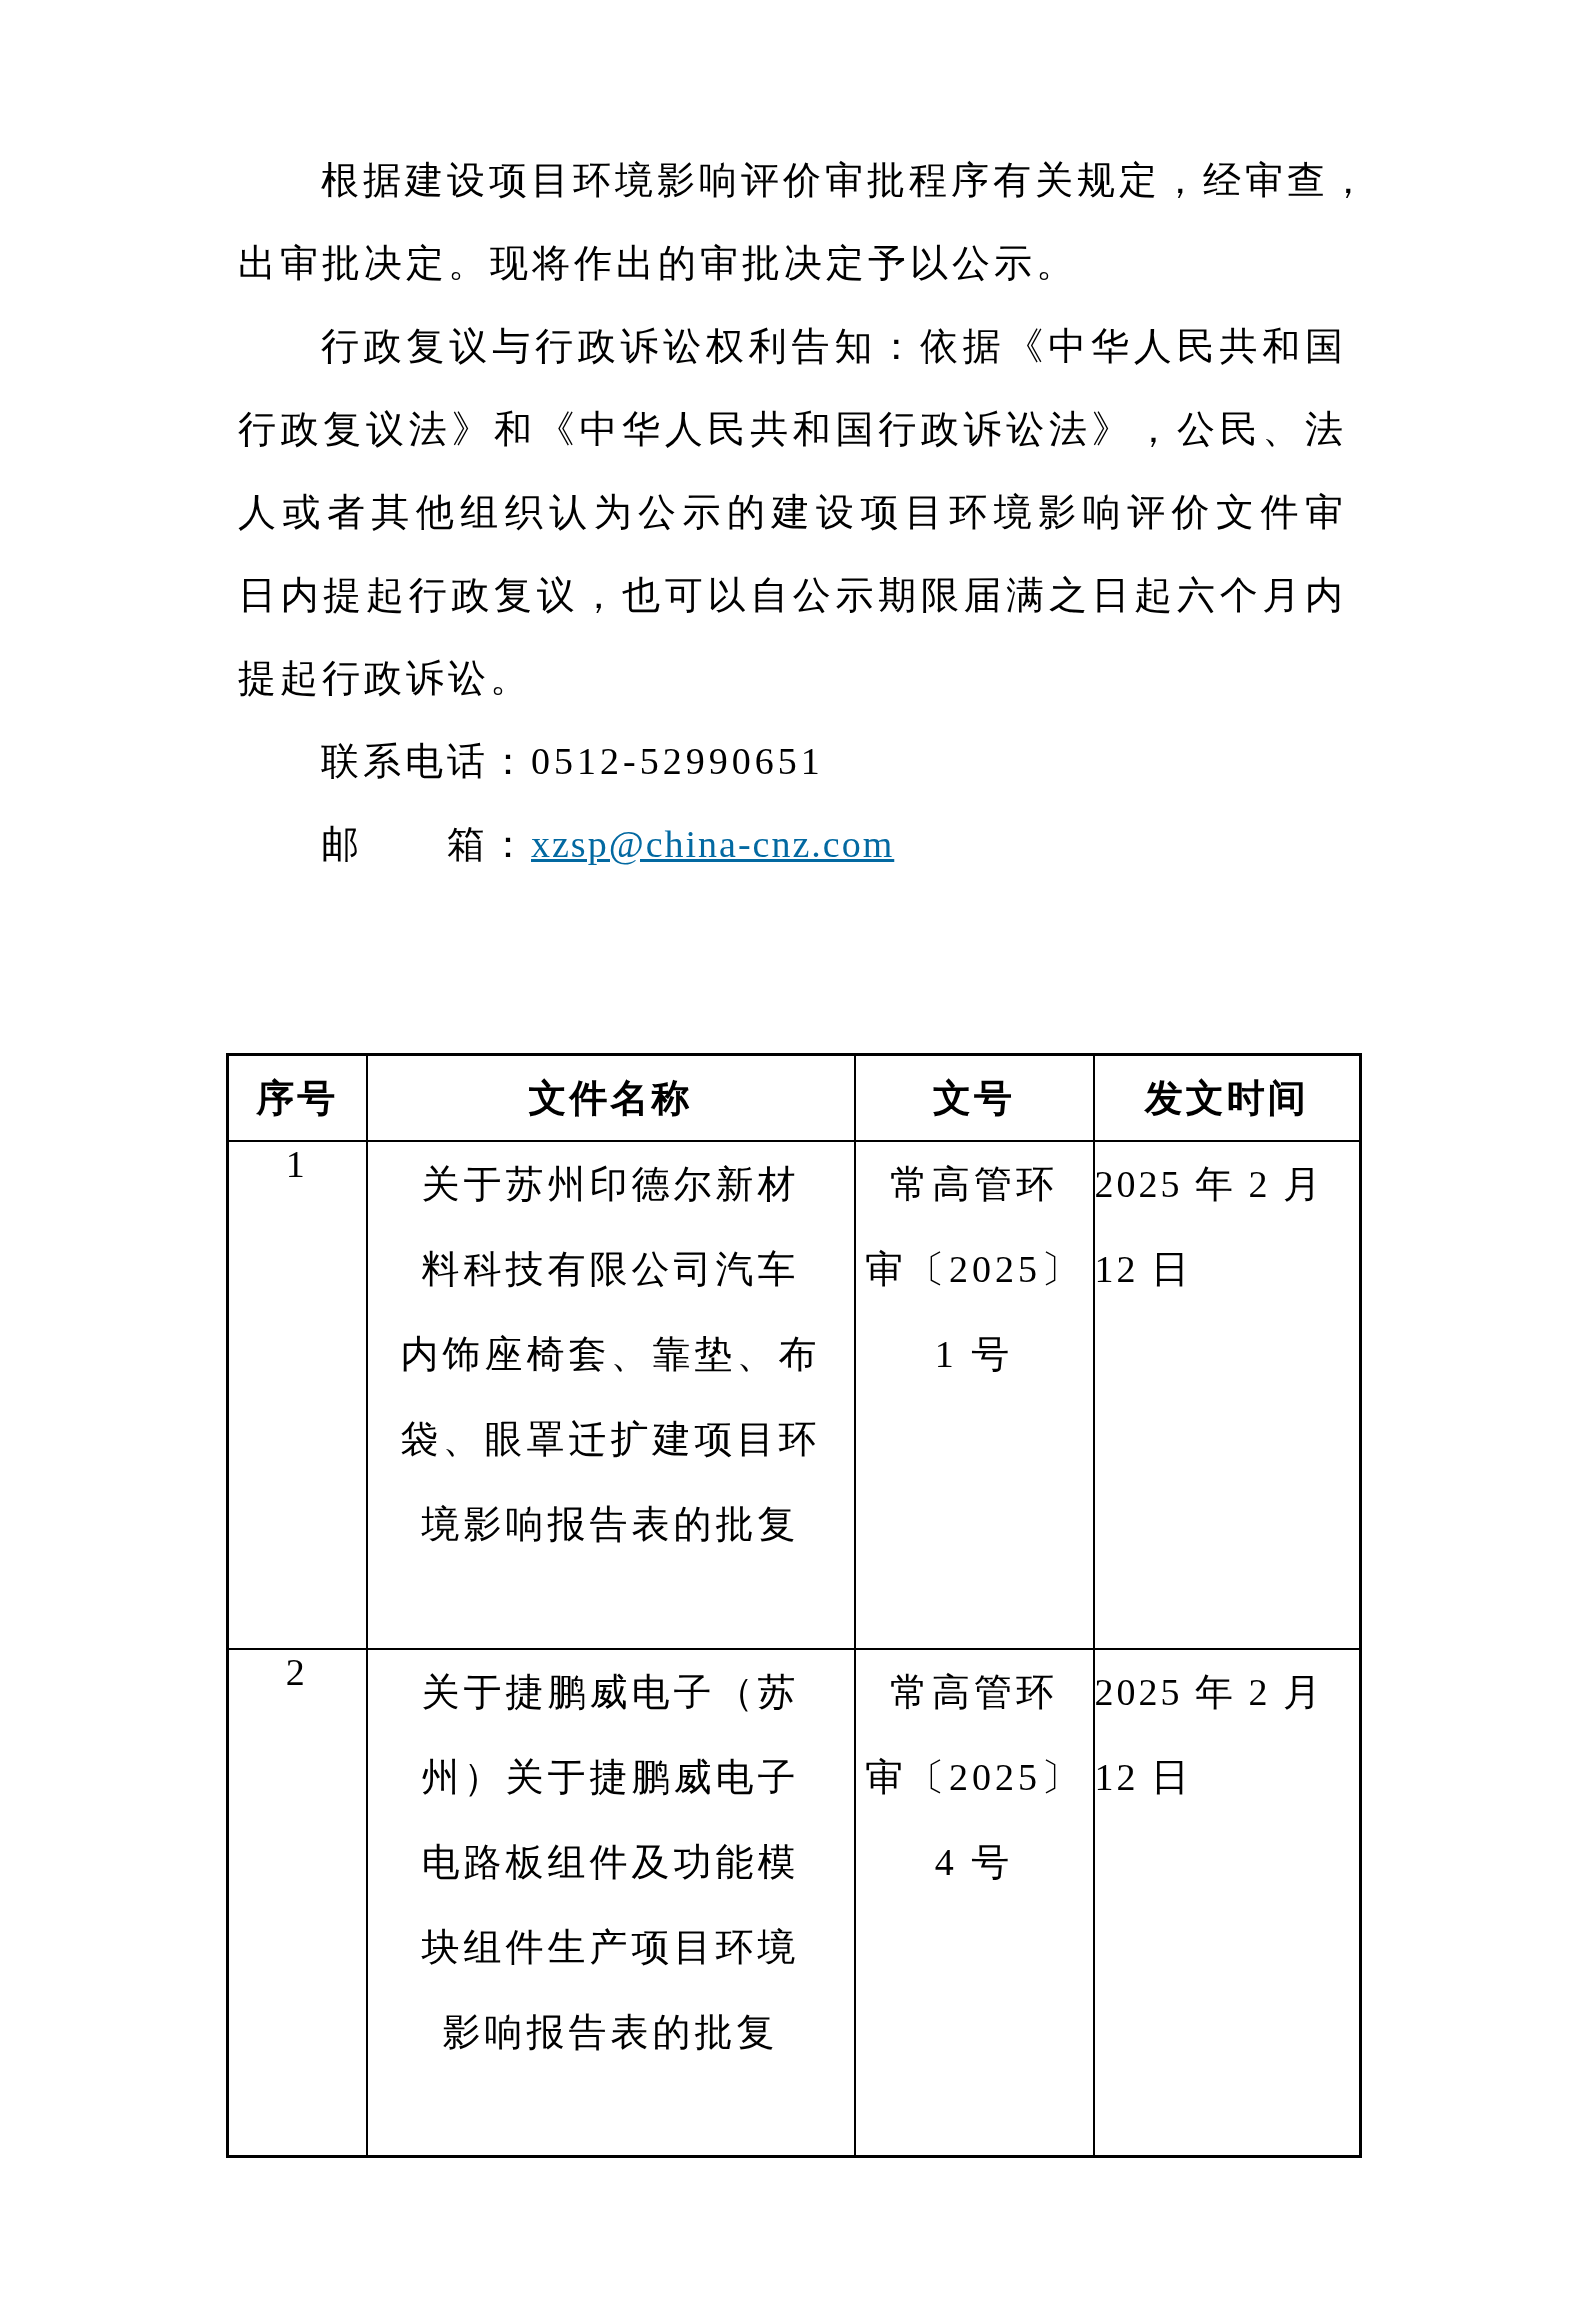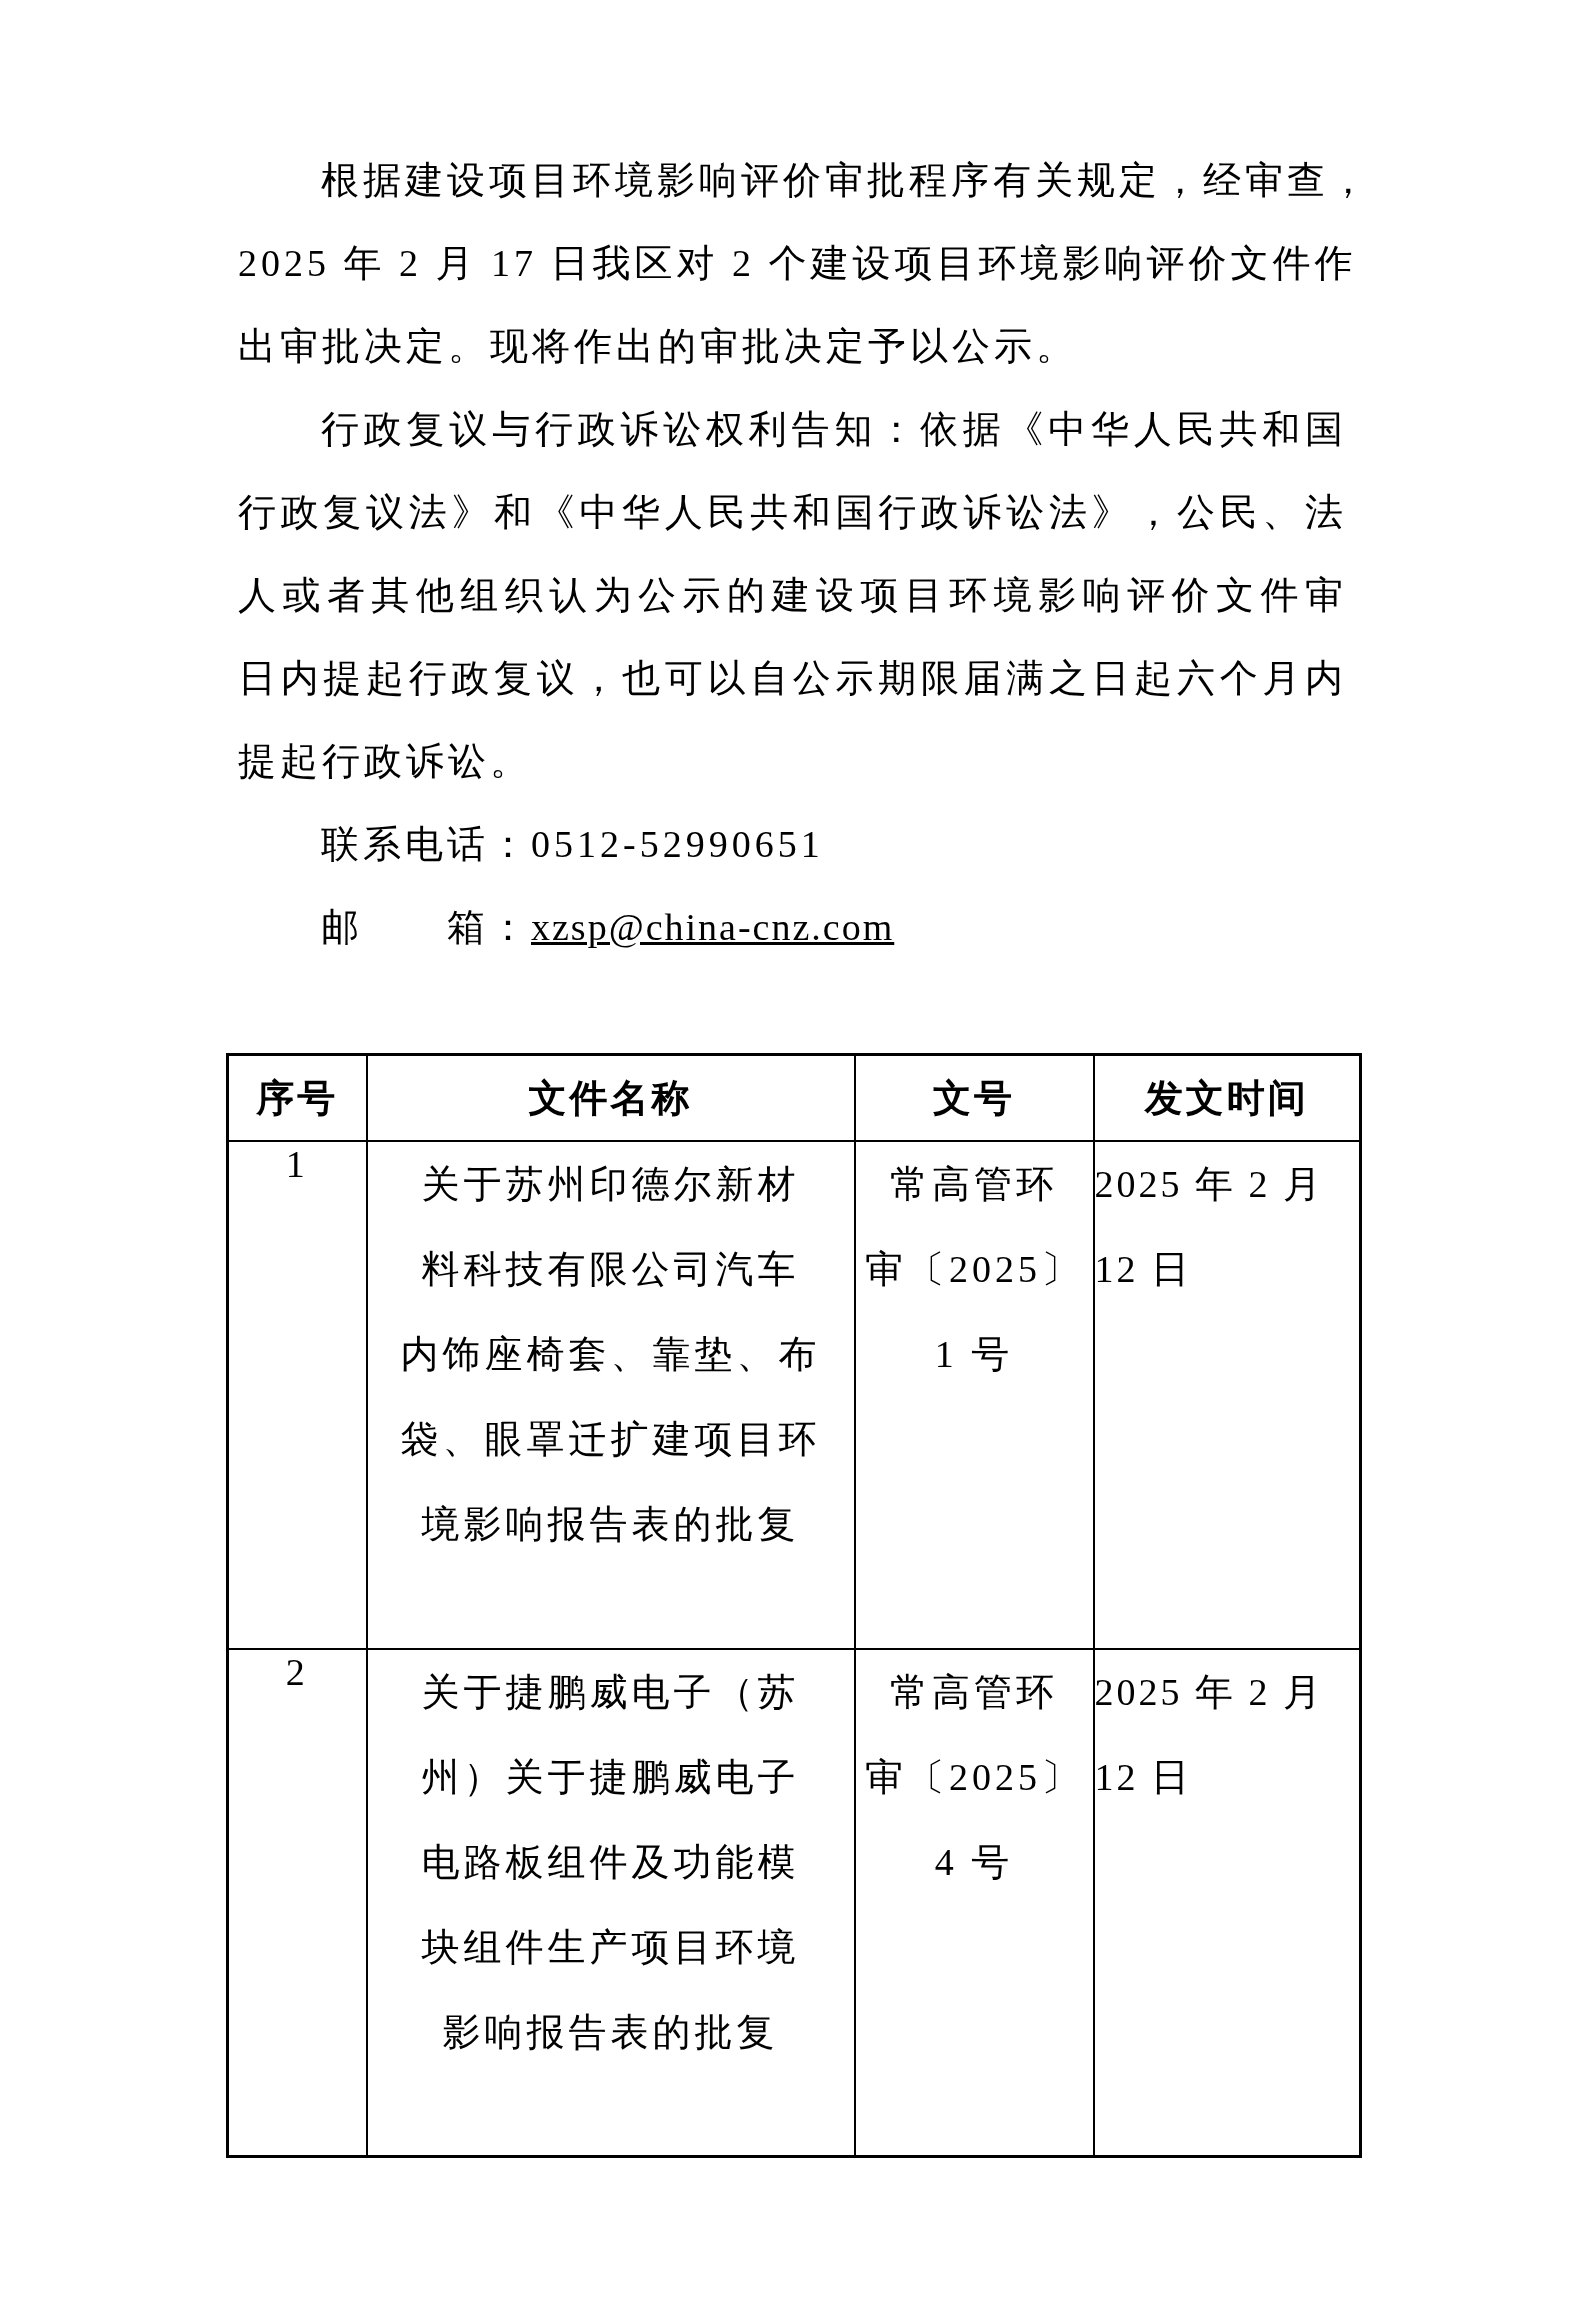--- a/index.html
+++ b/index.html
@@ -15,21 +15,21 @@
   .bline {
     font-size:38px; line-height:83px; height:83px;
     letter-spacing:4px;
     text-align:justify; text-align-last:justify;
     white-space:nowrap; overflow:visible;
   }
   .bline.flush { text-align-last:left; }
   .bline.indent { text-indent:83px; }
 
   .link {
-    color:#000000; text-decoration:underline; cursor:pointer;
+    color:#0369a1; text-decoration:underline; cursor:pointer;
     letter-spacing:2px;
     margin-top:42px;
   }
 
   
   .doc-table {
     position:absolute; left:226px; top:1053px;
     width:1133px; height:1099px;
     border-collapse:collapse; table-layout:fixed;
     font-size:38px; letter-spacing:4px;
@@ -60,21 +60,20 @@
   .cell-date .cline { text-align:left; letter-spacing:3px; }
 </style>
 </head>
 <body>
 
 <div class="page">
 
   <div class="textblock">
 
     <div class="bline indent">根据建设项目环境影响评价审批程序有关规定，经审查，</div>
-    <div class="bline">2025 年 2 月 17 日我区对 2 个建设项目环境影响评价文件作</div>
     <div class="bline flush">出审批决定。现将作出的审批决定予以公示。</div>
 
     <div class="bline indent">行政复议与行政诉讼权利告知：依据《中华人民共和国</div>
     <div class="bline">行政复议法》和《中华人民共和国行政诉讼法》，公民、法</div>
     <div class="bline">人或者其他组织认为公示的建设项目环境影响评价文件审</div>
     <div class="bline">日内提起行政复议，也可以自公示期限届满之日起六个月内</div>
     <div class="bline flush">提起行政诉讼。</div>
 
     <div class="bline flush indent">联系电话：0512-52990651</div>
 

